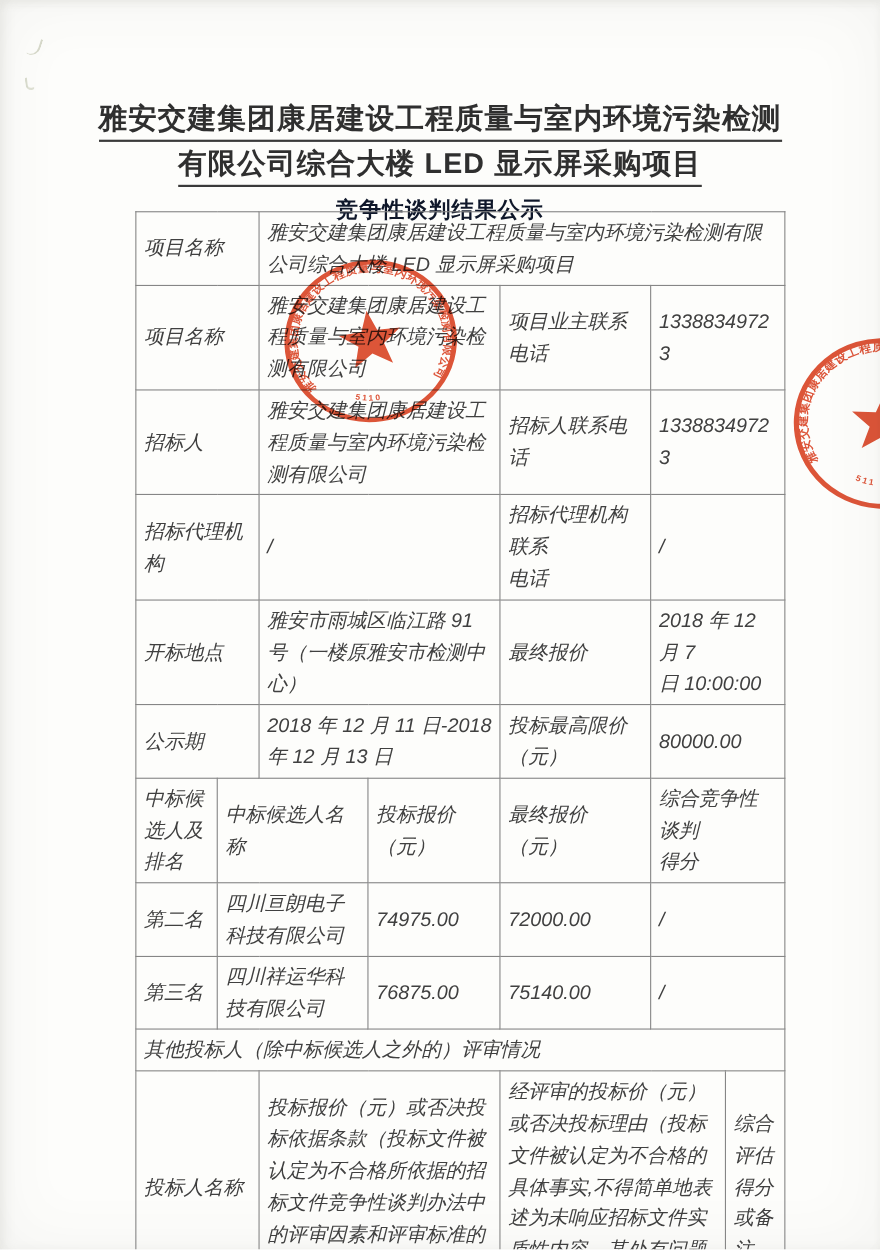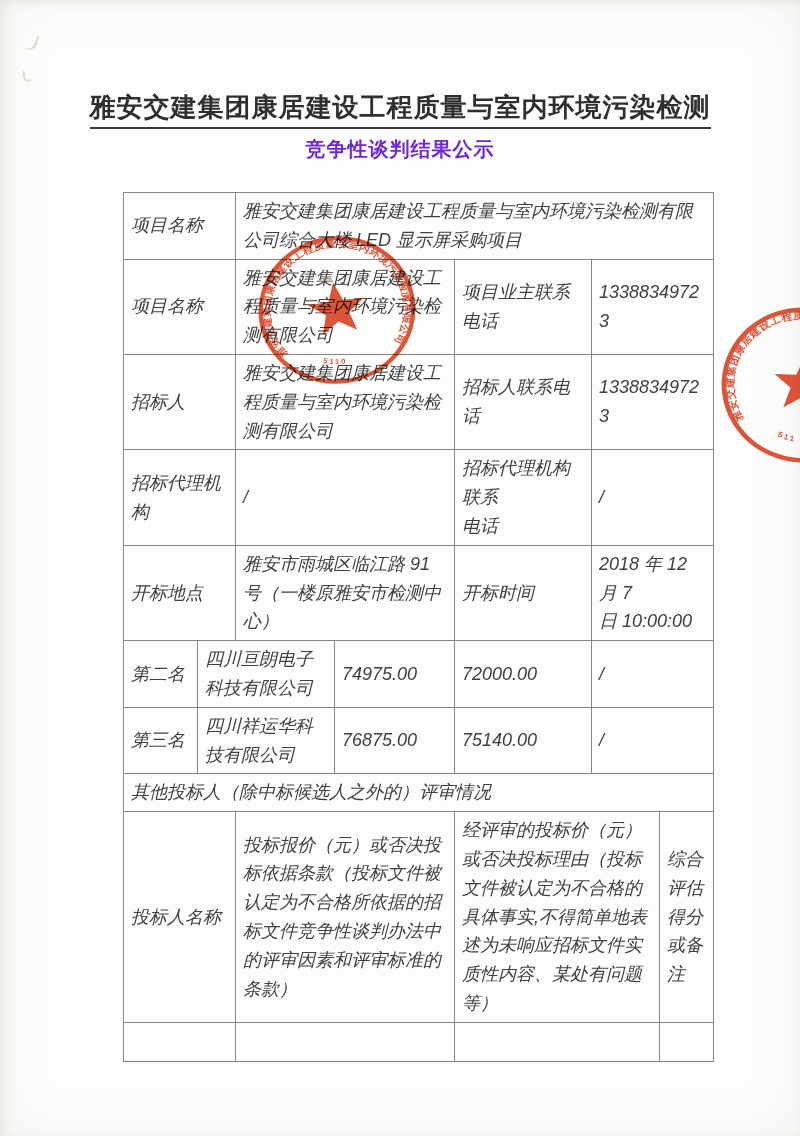--- a/index.html
+++ b/index.html
@@ -16,21 +16,21 @@
     border-right:2px solid #c9ccb9; border-bottom:1px solid #d4d6c6;
     border-radius:0 0 9px 2px; transform:rotate(18deg); }
   .mark2 { left:23px; top:70px; width:8px; height:12px;
     border-left:2px solid #cccfbd; border-bottom:2px solid #d4d6c6;
     border-radius:2px 0 3px 6px; transform:rotate(-6deg); }
 
   
   .title-block { position:absolute; top:88px; left:0; width:100%; text-align:center; color:#2f2f2f; }
   .title-line { display:block; font-size:26px; font-weight:700; letter-spacing:1px; line-height:38px; }
   .title-line > span { display:inline-block; border-bottom:2px solid #3a3a3a; padding-bottom:1px; }
-  .subtitle { font-size:20px; font-weight:700; letter-spacing:1px; margin-top:7px; color:#6d28d9; }
+  .subtitle { font-size:20px; font-weight:700; letter-spacing:1px; margin-top:7px; color:#0f172a; }
 
   
   table.result {
     position:absolute; left:123px; top:192px; width:590px;
     border-collapse:collapse; table-layout:fixed;
     font-size:18px; color:#404040;font-style:italic;
   }
   table.result td {
     border:1px solid #868686; padding:4px 7px; vertical-align:middle;
     line-height:1.6; white-space:pre-line; word-break:break-all; overflow:hidden;
@@ -54,20 +54,21 @@
 </head>
 <body>
 
 <div class="page">
 
   <div class="pencil-mark mark1"></div>
   <div class="pencil-mark mark2"></div>
 
   <div class="title-block">
     <span class="title-line"><span>雅安交建集团康居建设工程质量与室内环境污染检测</span></span>
+    <span class="title-line"><span>有限公司综合大楼 LED 显示屏采购项目</span></span>
     <div class="subtitle">竞争性谈判结果公示</div>
   </div>
 
   <table class="result">
     <colgroup>
       <col style="width:74px">
         <col style="width:38px">
         <col style="width:99px">
         <col style="width:120px">
       <col style="width:137px">
@@ -94,25 +95,40 @@
       <tr class="r4">
         <td colspan="2">招标代理机构</td>
         <td colspan="2" class="c">/</td>
         <td>招标代理机构联系
 电话</td>
         <td colspan="2" class="c">/</td>
       </tr>
       <tr class="r5">
         <td colspan="2">开标地点</td>
         <td colspan="2">雅安市雨城区临江路 91 号（一楼原雅安市检测中心）</td>
-        <td>开标时间</td>
+        <td>最终报价</td>
         <td colspan="2">2018 年 12 月 7
 日 10:00:00</td>
       </tr>
+      <tr class="r6">
+        <td colspan="2">公示期</td>
+        <td colspan="2">2018 年 12 月 11 日-2018 年 12 月 13 日</td>
+        <td>投标最高限价
+（元）</td>
+        <td colspan="2" class="c">80000.00</td>
+      </tr>
 
+      <tr class="r7">
+        <td class="c">中标候选人及排名</td>
+        <td colspan="2" class="c">中标候选人名称</td>
+        <td class="c">投标报价（元）</td>
+        <td class="c">最终报价（元）</td>
+        <td colspan="2" class="c">综合竞争性谈判
+得分</td>
+      </tr>
       <tr class="r9">
         <td class="c">第二名</td>
         <td colspan="2">四川亘朗电子科技有限公司</td>
         <td class="c">74975.00</td>
         <td class="c">72000.00</td>
         <td colspan="2" class="c">/</td>
       </tr>
       <tr class="r10">
         <td class="c">第三名</td>
         <td colspan="2">四川祥运华科技有限公司</td>

